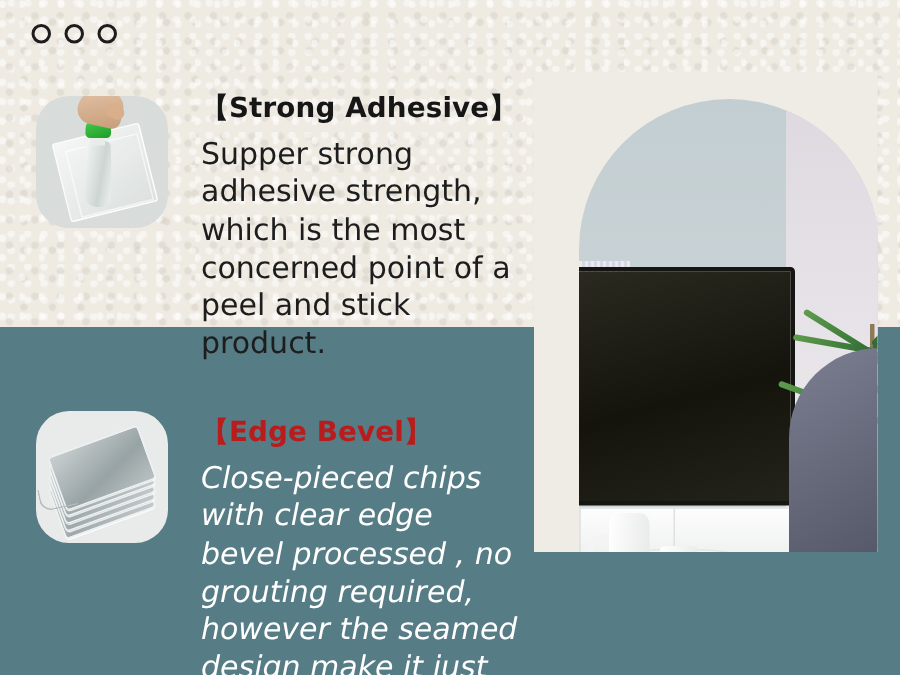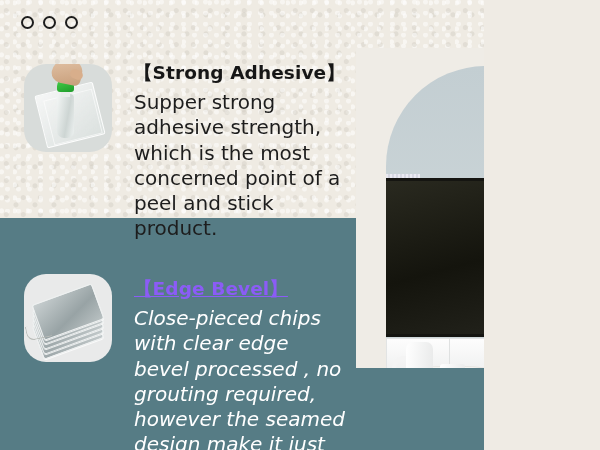--- a/index.html
+++ b/index.html
@@ -4,21 +4,21 @@
 <title>Product Feature Infographic</title>
 <style>
   html,body{margin:0;padding:0;}
   body{
     width:600px;height:450px;
     font-family:"DejaVu Sans","Liberation Sans",sans-serif;
     overflow:hidden;
     background:#efebe4;
   }
   .canvas{
-    position:relative;width:484px;height:450px;overflow:hidden;
+    position:relative;width:600px;height:450px;overflow:hidden;
   }
 
   
   .bg-top{
     position:absolute;left:0;top:0;width:600px;height:218px;
     background:
       radial-gradient(circle at 12% 22%, rgba(255,255,255,.55) 0 2px, transparent 3px),
       radial-gradient(circle at 37% 62%, rgba(210,205,195,.45) 0 2px, transparent 3px),
       radial-gradient(circle at 68% 18%, rgba(255,255,255,.5) 0 2px, transparent 3px),
       radial-gradient(circle at 84% 78%, rgba(205,200,190,.4) 0 2px, transparent 3px),
@@ -107,21 +107,21 @@
 
   .heading{
     font-weight:bold;font-size:18.5px;letter-spacing:.1px;
     margin:0 0 7px 0;line-height:1.15;
   }
   .body{
     font-size:20px;line-height:1.26;margin:0;
   }
   #block-adhesive .heading{color:#161616;}
   #block-adhesive .body{color:#1d1d1d;}
-  #block-bevel .heading{color:#8b5cf6;text-decoration:underline;}
+  #block-bevel .heading{color:#b91c1c;}
   #block-bevel .body{color:#ffffff;font-style:italic;}
 
   
   .photo{
     position:absolute;left:356px;top:48px;width:229px;height:320px;
     overflow:hidden;background:#efece6;
   }
   .photo-inner{
     position:absolute;left:0;top:0;width:229px;height:320px;overflow:hidden;
   }

